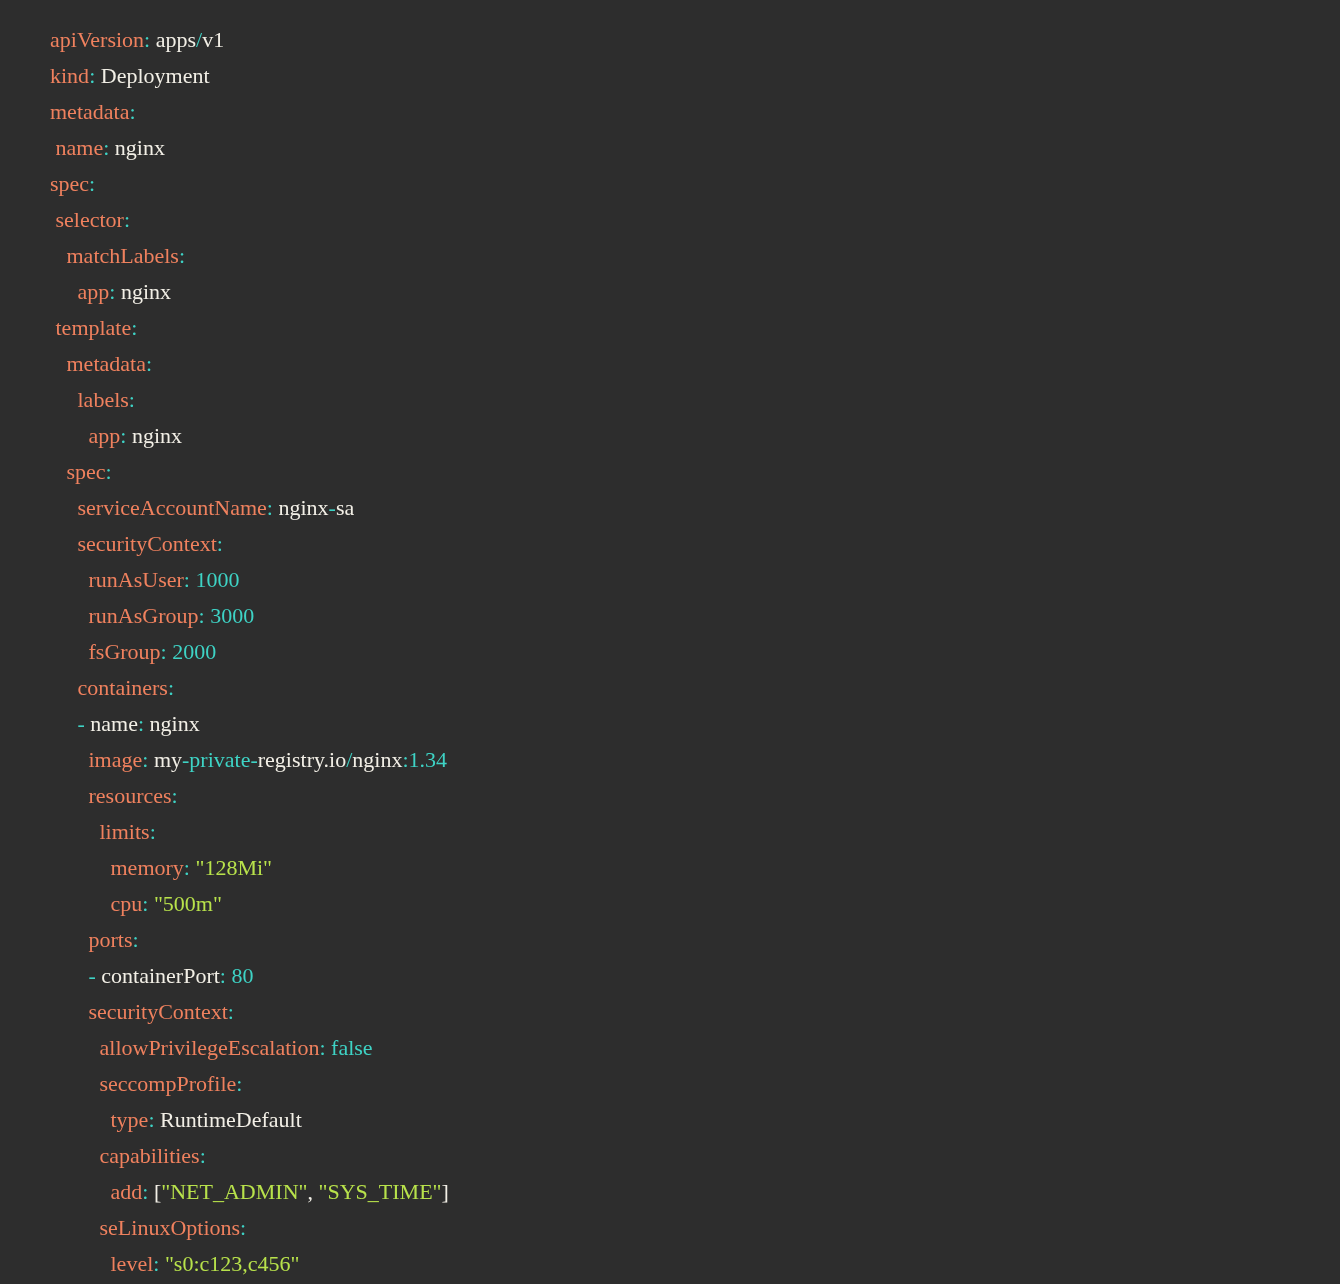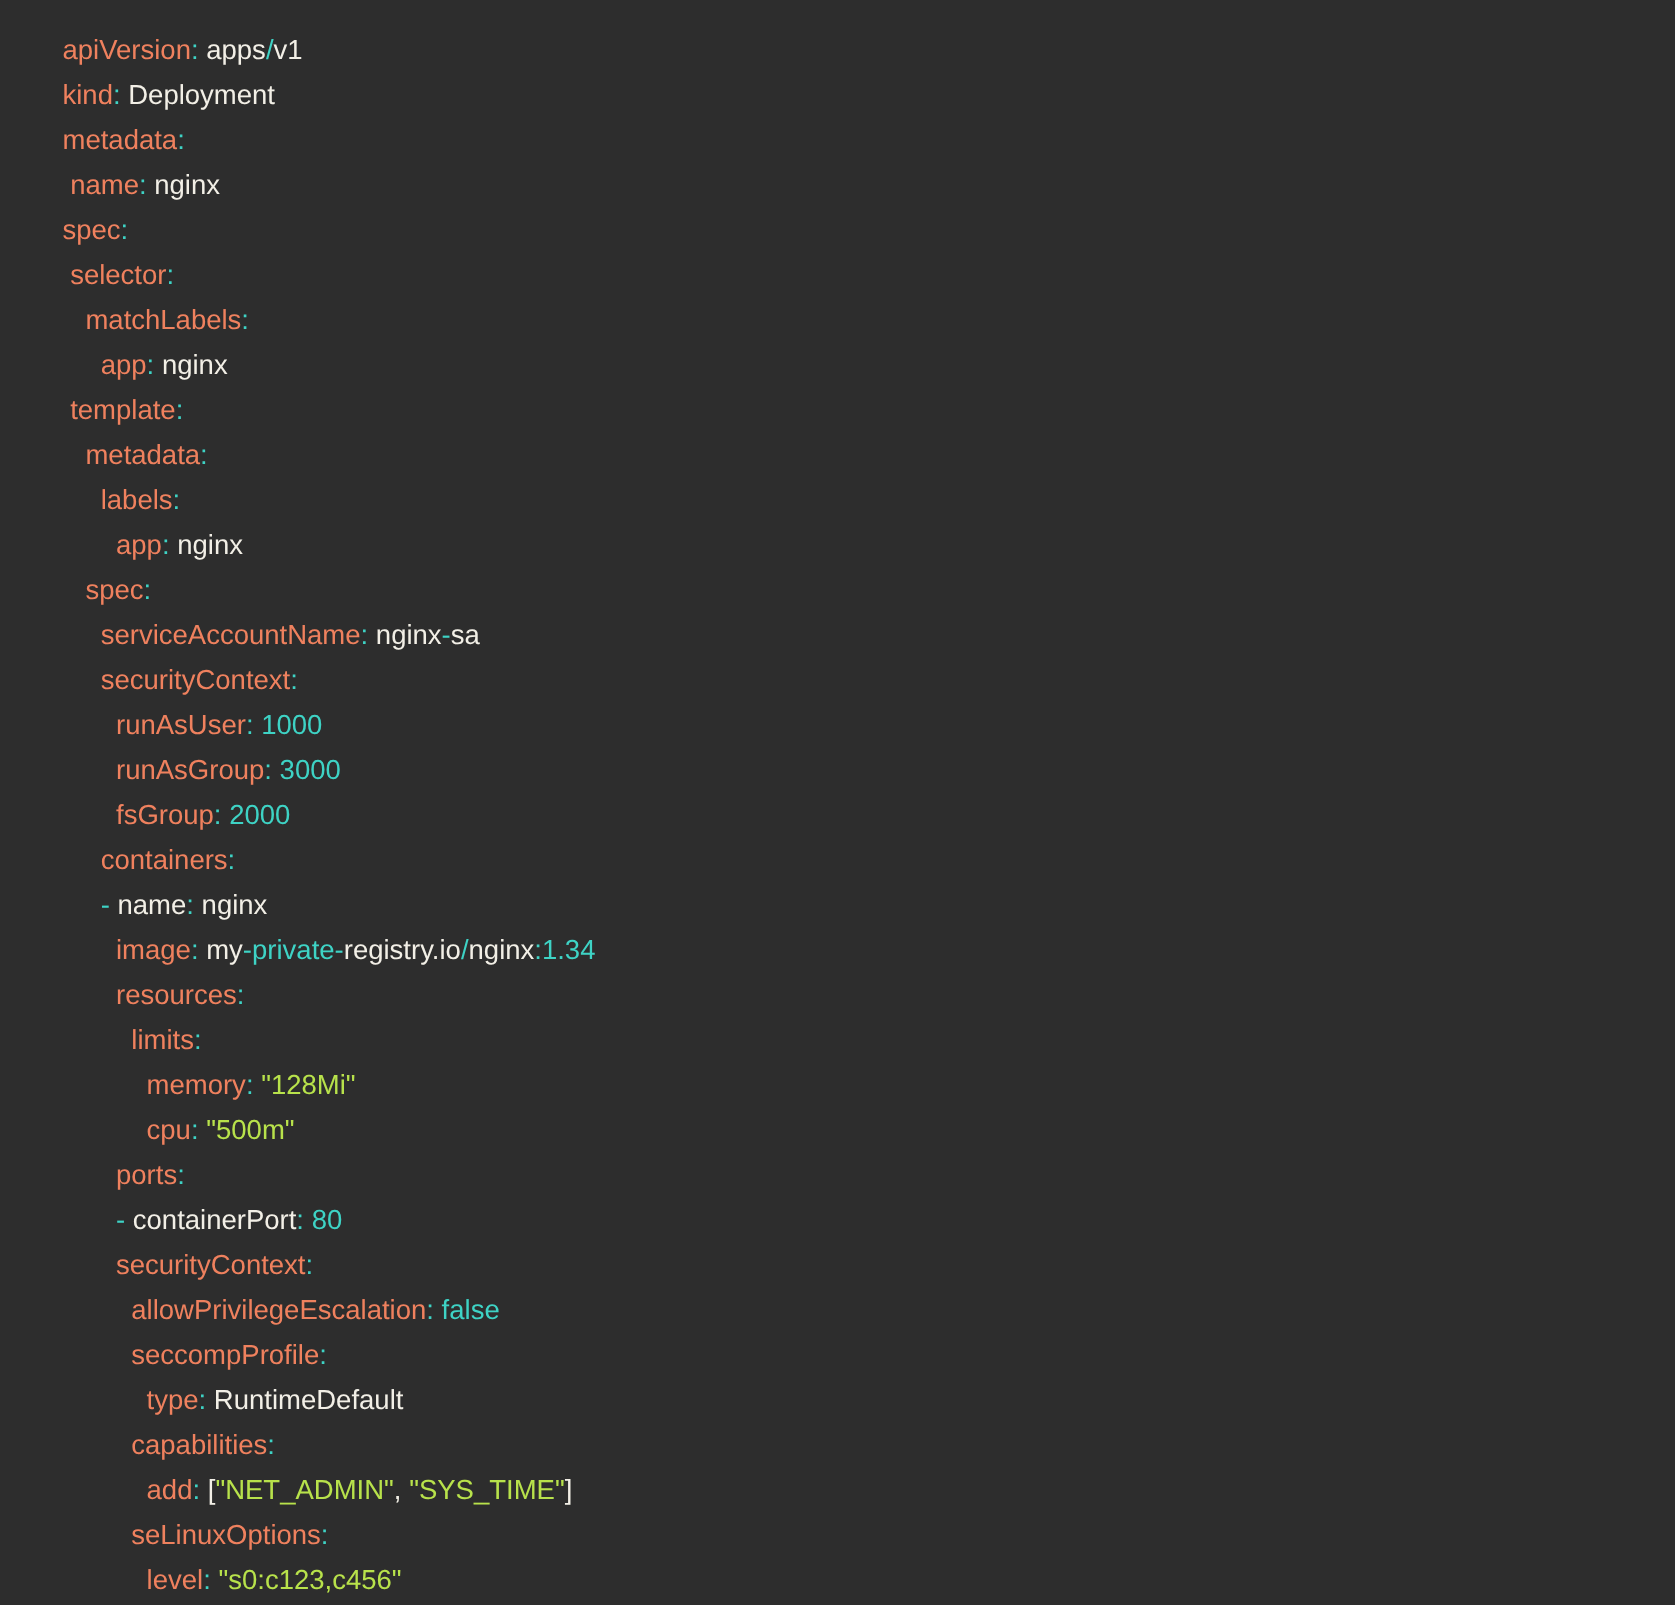--- a/index.html
+++ b/index.html
@@ -11,21 +11,21 @@
   }
   html,body{margin:0;padding:0;}
   body{
     width:1340px;height:1284px;overflow:hidden;
     background:var(--bg);
   }
   .editor{
     box-sizing:border-box;
     width:1340px;height:1284px;
     padding:22px 10px 2px 50px;
-    font-family:Liberation Sans, sans-serif;
+    font-family:Liberation Serif, serif;
     font-size:22px;
     line-height:36px;
     white-space:pre;
   }
   .code-line{height:36px;}
   .tok-key{color:var(--c-key);}
   .tok-cyan{color:var(--c-cyan);}
   .tok-str{color:var(--c-str);}
   .tok-plain{color:var(--c-plain);}
 </style>

